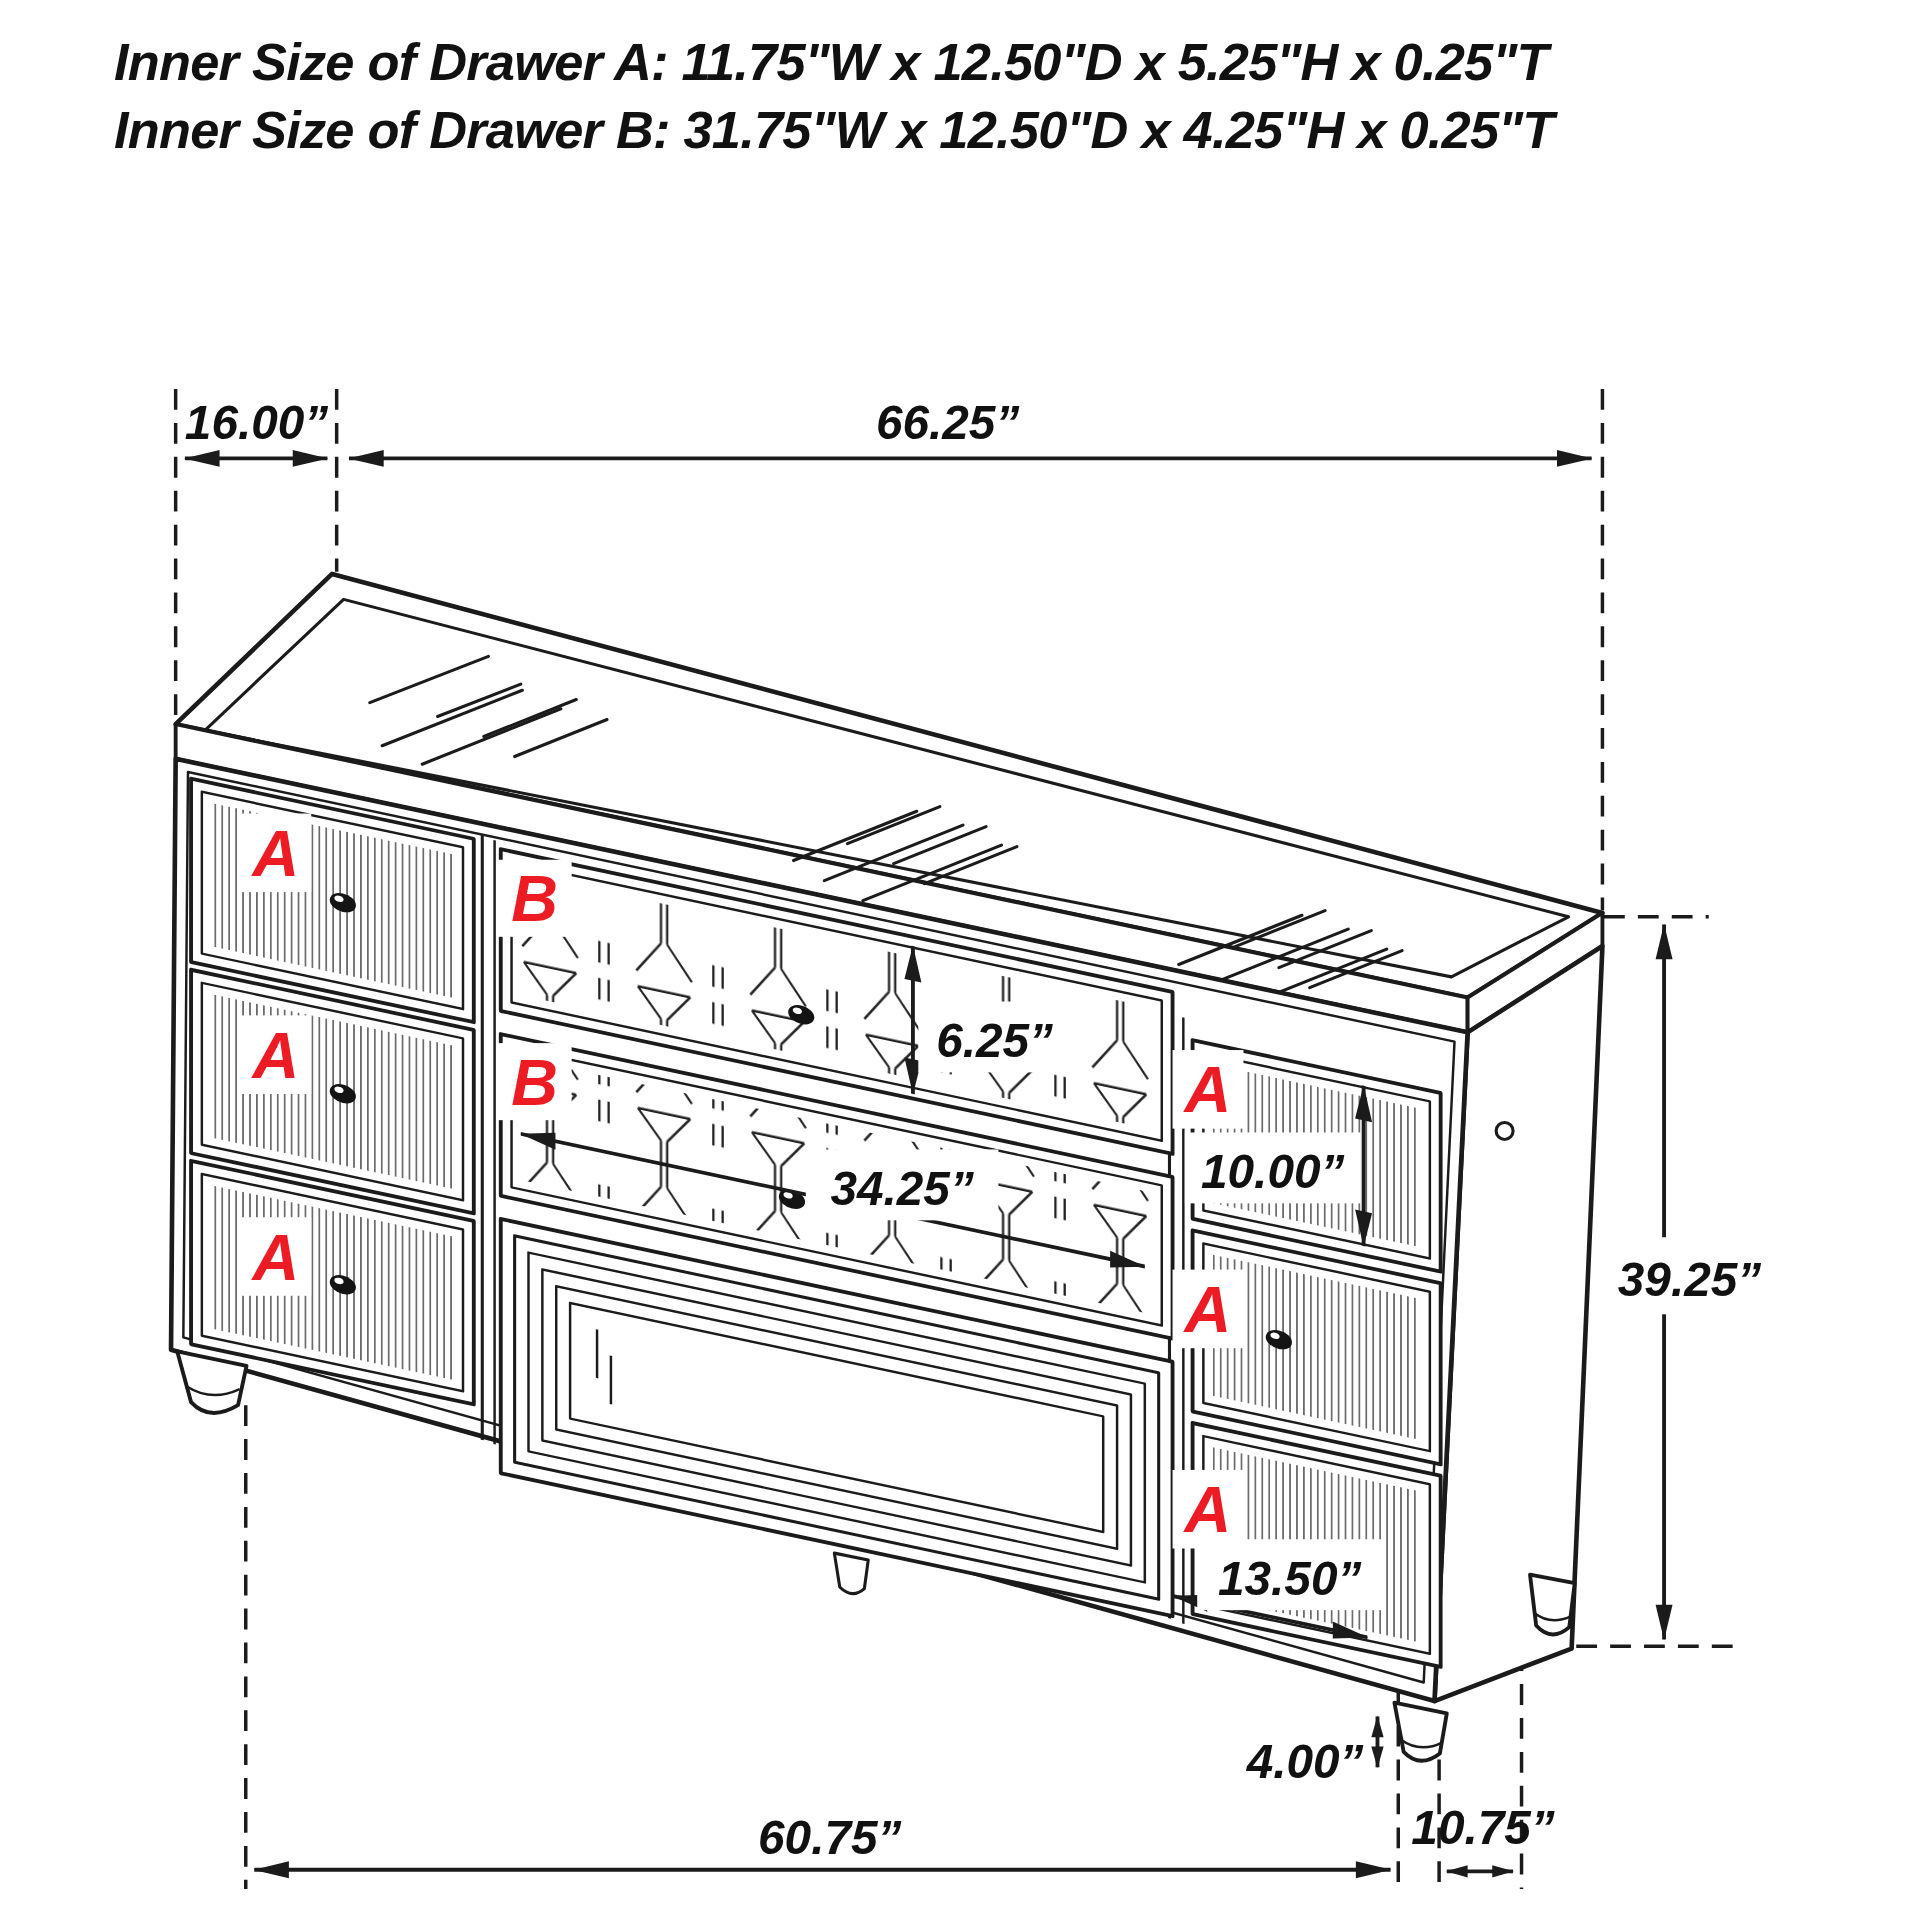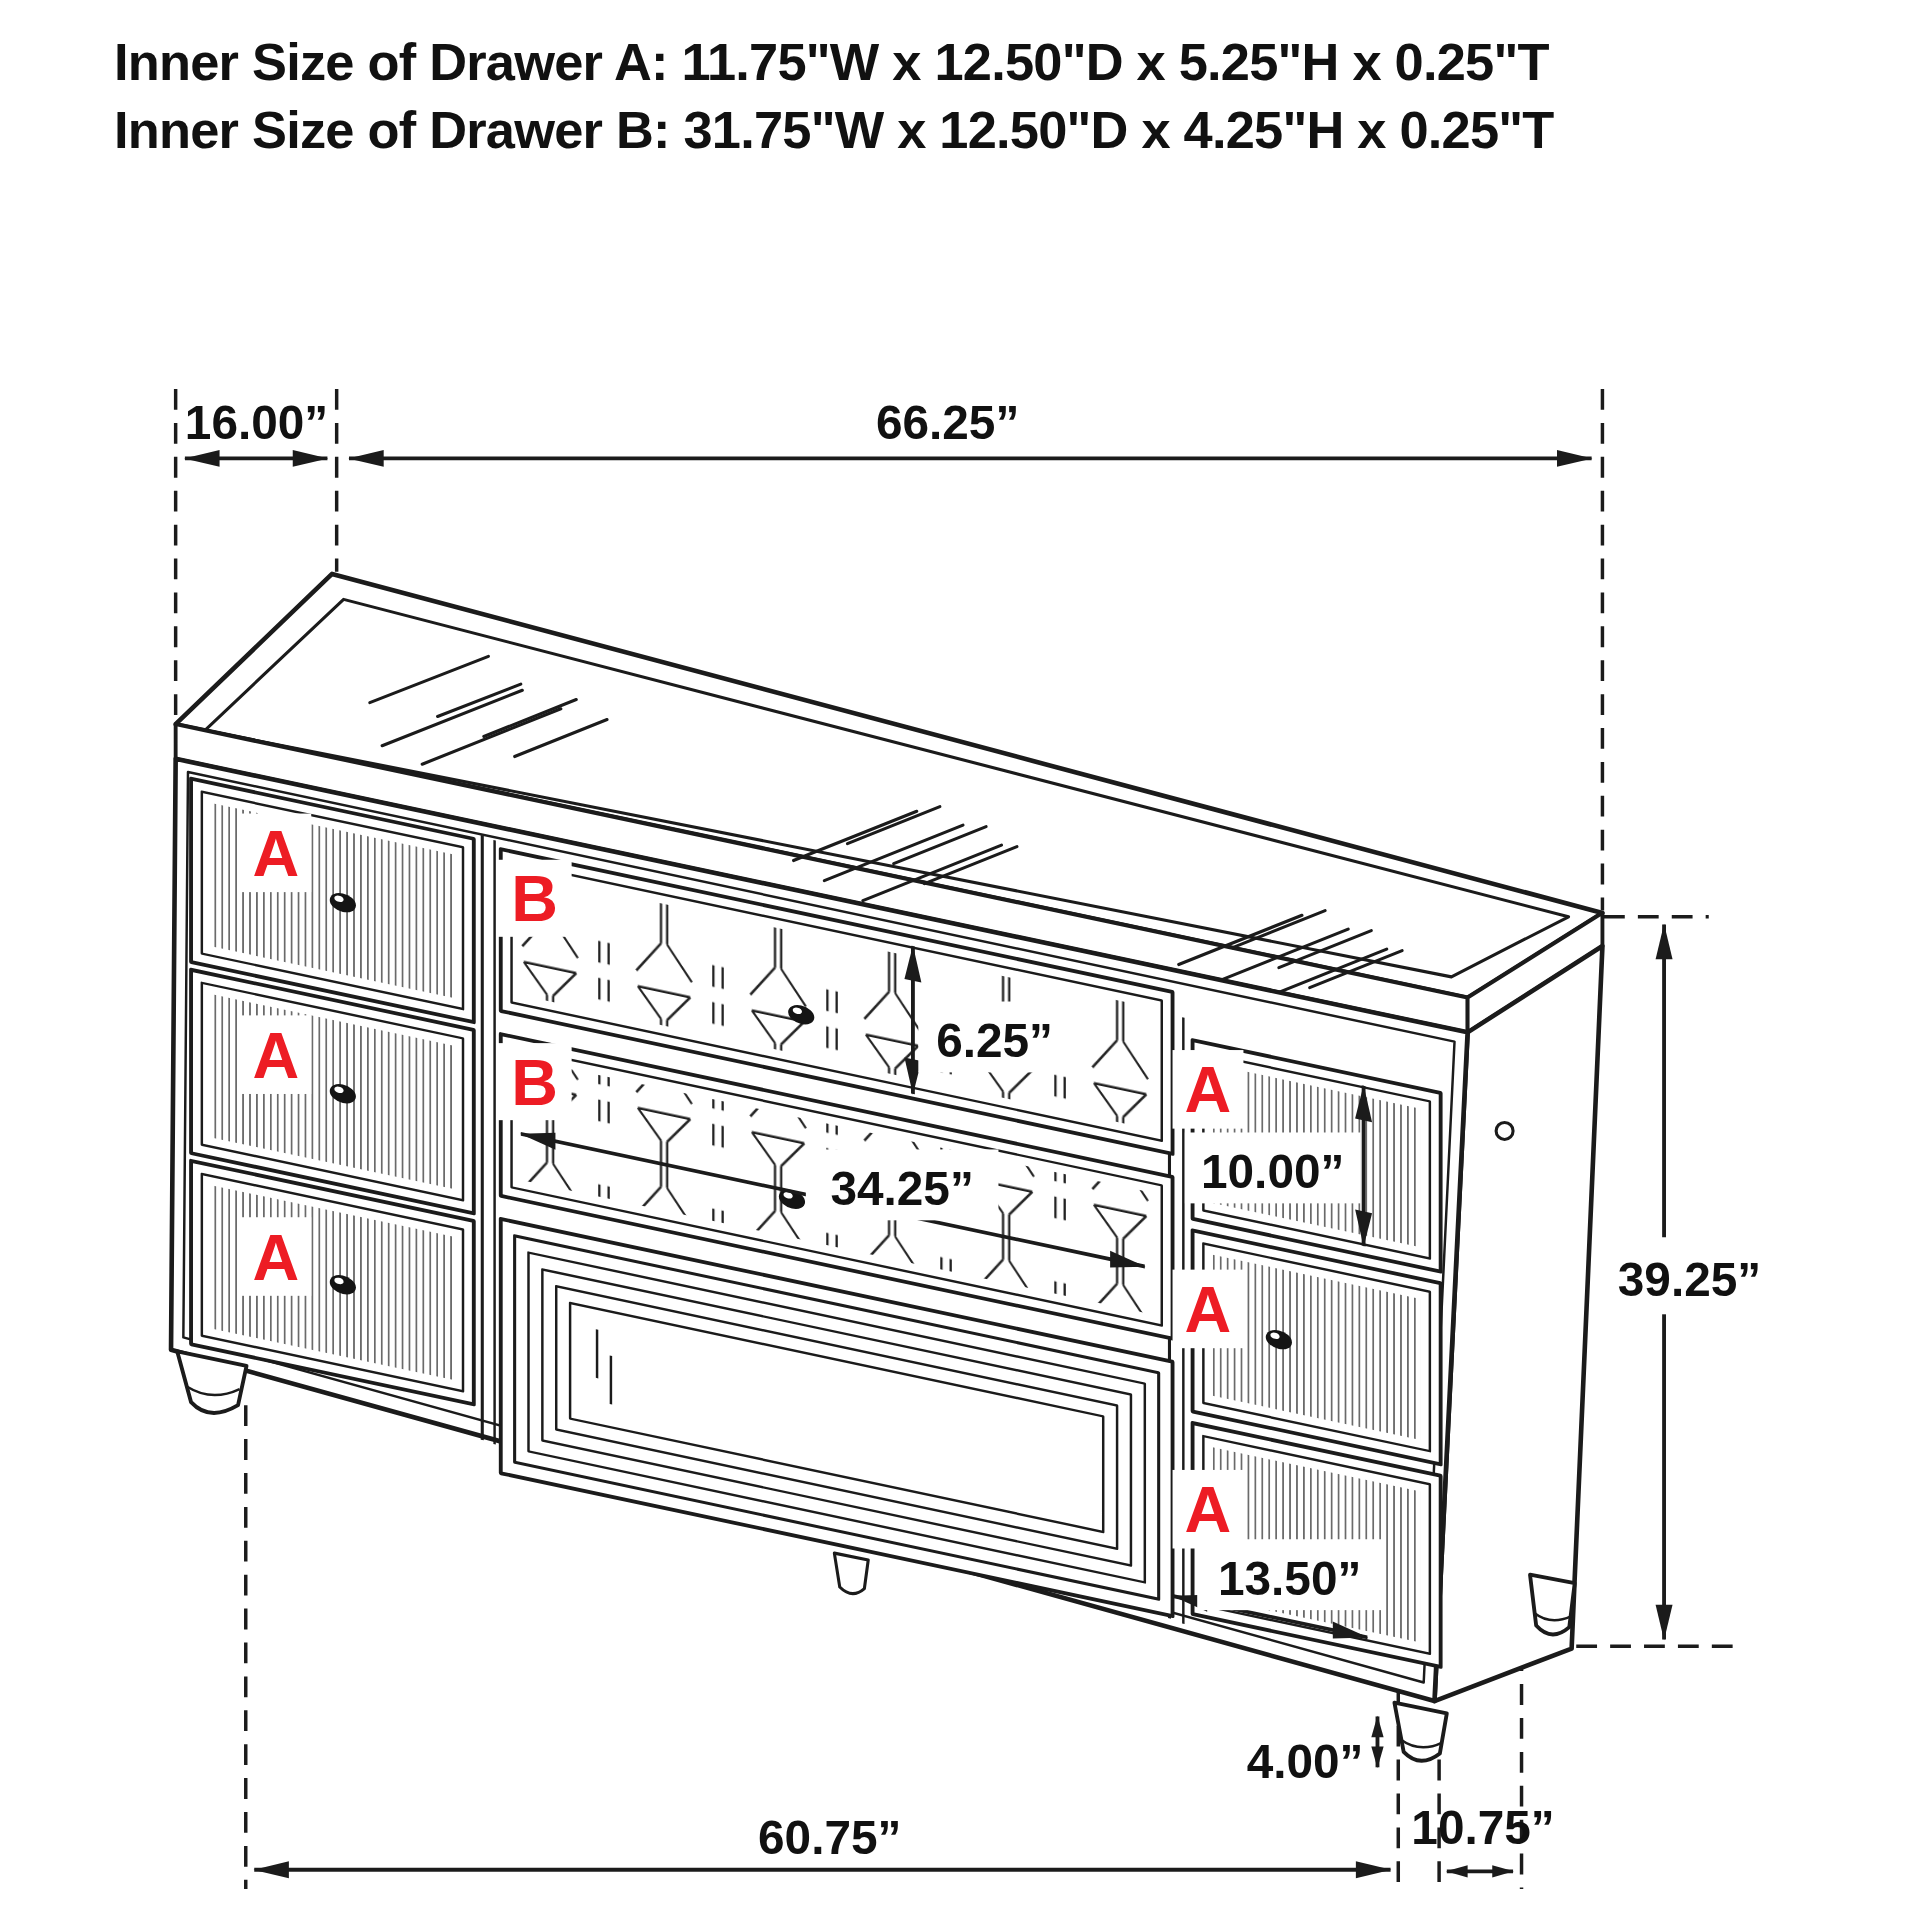--- a/index.html
+++ b/index.html
@@ -1,16 +1,16 @@
 <!DOCTYPE html>
 <html style="font-size:12.3px"><head>
 <meta charset="utf-8">
 <style>
   html,body{margin:0;padding:0;background:#fff;}
-  #stage{position:relative;width:1926px;height:1926px;background:#fff;overflow:hidden;}
+  #stage{position:relative;width:1926px;height:1926px;background:#fff;overflow:hidden;font-style:italic;}
   svg{display:block;width:1926px;height:1926px;}
   text{font-family:"Liberation Sans","DejaVu Sans",sans-serif;}
   .ttl{font-weight:bold;font-size:68px;fill:#111;letter-spacing:-1px;}
   .dimlbl{font-weight:bold;font-size:62px;fill:#111;text-anchor:middle;}
   .ltr{font-weight:bold;font-size:84px;fill:#ed1c24;text-anchor:middle;}
   .ln{stroke:#1b1b1b;fill:none;stroke-linejoin:round;}
   .fw{fill:#ffffff;}
   .w6{stroke-width:6;}
   .w5{stroke-width:5;}
   .w4{stroke-width:4;}

